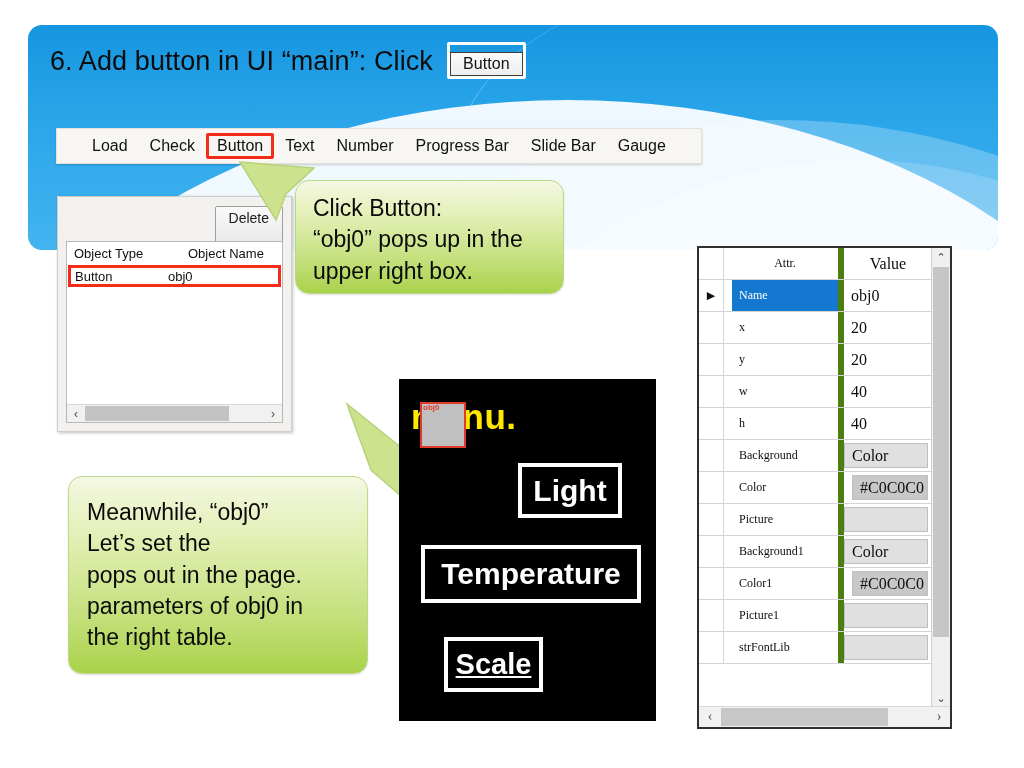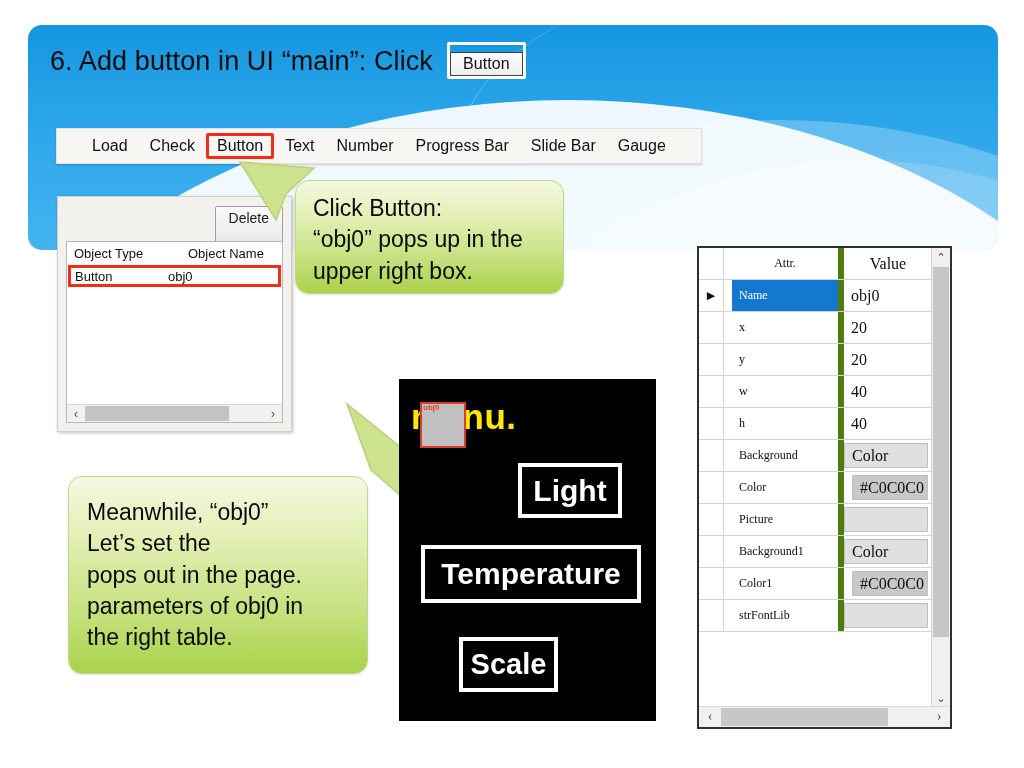--- a/index.html
+++ b/index.html
@@ -147,21 +147,21 @@
   }
   .preview .objbox .tag{
     position:absolute;left:1px;top:-1px;font-size:8px;color:#e03a2a;font-weight:bold;
   }
   .preview .pbtn{
     position:absolute;border:4px solid #ffffff;background:#000;
     color:#ffffff;font-weight:bold;display:flex;align-items:center;justify-content:center;
   }
   #pbtn-light{left:119px;top:84px;width:96px;height:47px;font-size:30px;}
   #pbtn-temp{left:22px;top:166px;width:212px;height:50px;font-size:30px;}
-  #pbtn-scale{left:60px;top:258px;width:91px;height:47px;font-size:29px;}
+  #pbtn-scale{left:45px;top:258px;width:91px;height:47px;font-size:29px;text-decoration:underline;}
 
   
   .propwin{
     position:absolute;left:697px;top:246px;width:251px;height:479px;
     background:#ffffff;border:2px solid #2f2f2f;
     font-family:"Liberation Serif", serif;
   }
   .propwin .ptable{position:absolute;left:0;top:0;right:18px;bottom:20px;overflow:hidden;}
   .prow{display:flex;height:32px;border-bottom:1px solid #d4d4d4;box-sizing:border-box;}
   .prow .sel-col{width:24px;border-right:1px solid #d4d4d4;display:flex;align-items:center;justify-content:center;font-size:11px;color:#111;}
@@ -333,20 +333,25 @@
         <div class="attr-col">Background1</div>
         <div class="val-col shade">Color</div>
       </div>
 
       <div class="prow">
         <div class="sel-col"></div>
         <div class="attr-col">Color1</div>
         <div class="val-col shade-dark">#C0C0C0</div>
       </div>
 
+      <div class="prow">
+        <div class="sel-col"></div>
+        <div class="attr-col">Picture1</div>
+        <div class="val-col shade"></div>
+      </div>
 
 
       <div class="prow">
         <div class="sel-col"></div>
         <div class="attr-col">strFontLib</div>
         <div class="val-col shade"></div>
       </div>
 
     </div>
 

